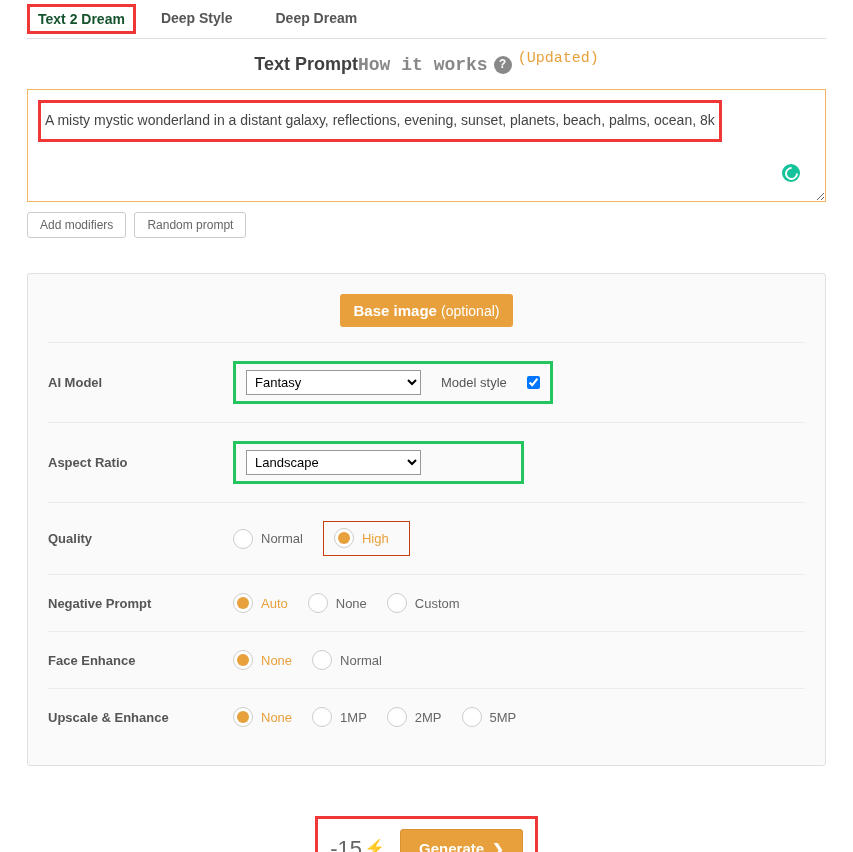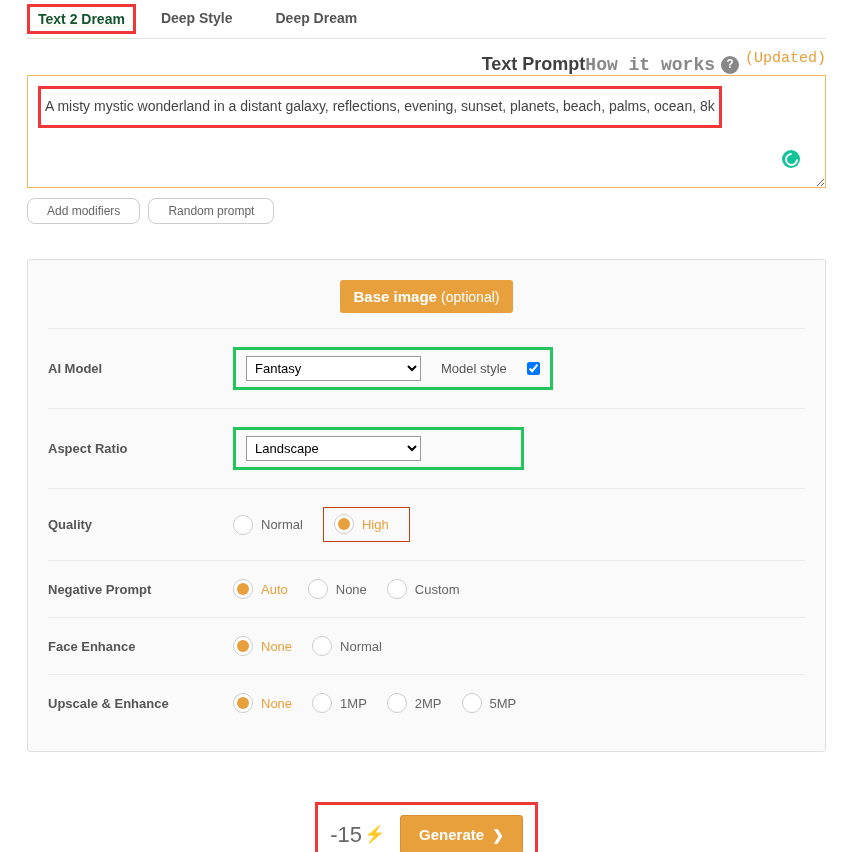--- a/index.html
+++ b/index.html
@@ -24,23 +24,23 @@
       color: #555;
     }
     .tab.active {
       color: #14532d;
       padding: 4px 8px;
       margin: 4px 25px 4px 0;
     }
     .box-red { border: 3px solid #ef3737; }
     .header-row {
       display: flex;
-      justify-content: flex-end;
+      justify-content: center;
       align-items: center;
-      margin-bottom: 0;
+      margin-bottom: 14px;
     }
     .section-title {
       font-size: 18px;
       font-weight: 700;
       color: #404040;
     }
     .how-it-works {
       display: flex;
       align-items: center;
       gap: 6px;
@@ -93,23 +93,23 @@
       content: "";
       width: 9px; height: 9px;
       border: 2px solid #fff;
       border-top-color: transparent;
       border-radius: 50%;
       transform: rotate(45deg);
     }
     .mini-btns { margin-top: 10px; display:flex; gap:8px; }
     .mini-btn {
       font-size: 12px;
-      padding: 5px 19px;
+      padding: 5px 12px;
       border: 1px solid #ccc;
-      border-radius: 8px;
+      border-radius: 3px;
       background: #fff;
       color: #666;
       cursor: pointer;
     }
     .settings-panel {
       margin-top: 35px;
       border: 1px solid #e0e0e0;
       background: #fafafa;
       border-radius: 3px;
       padding: 20px;

